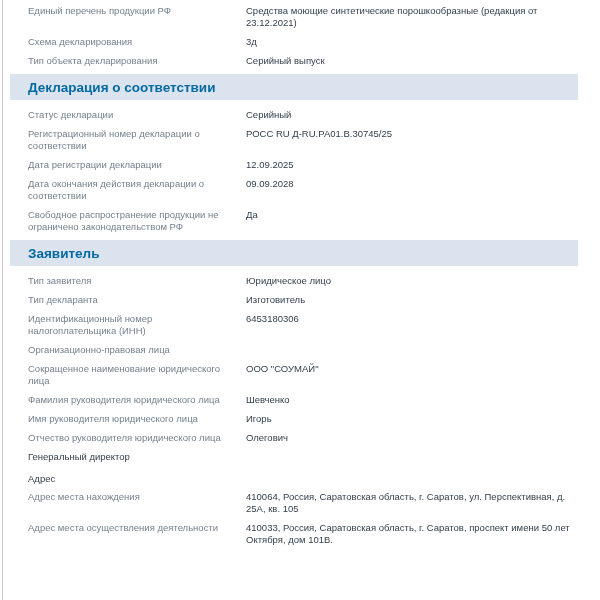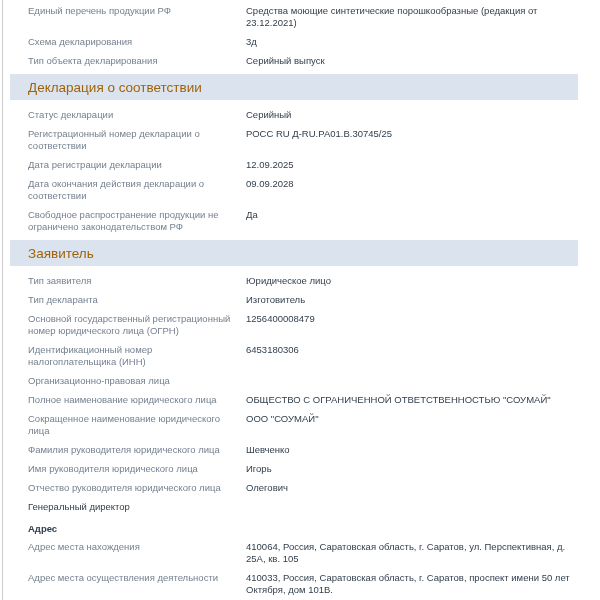--- a/index.html
+++ b/index.html
@@ -49,28 +49,28 @@
   .band {
     margin: 4px 0 5px 0;
     height: 26px;
     background: #dbe4ee;
     display: flex;
     align-items: center;
     padding-left: 18px;
   }
   .band .band-title {
     font-size: 13.5px;
-    font-weight: normal;
-    color: #a16207;
+    font-weight: bold;
+    color: #0369a1;
   }
   .subheading {
     margin: 7px 0 2px 18px;
     font-size: 9.5px;
     line-height: 12px;
-    font-weight: bold;
+    font-weight: normal;
     color: #33404e;
   }
 </style>
 </head>
 <body>
 
 <div class="page">
   <div class="left-line"></div>
 
   <div class="content">
@@ -119,33 +119,25 @@
 
     <div class="row">
       <div class="label">Тип заявителя</div>
       <div class="value">Юридическое лицо</div>
     </div>
     <div class="row">
       <div class="label">Тип декларанта</div>
       <div class="value">Изготовитель</div>
     </div>
     <div class="row">
-      <div class="label">Основной государственный регистрационный номер юридического лица (ОГРН)</div>
-      <div class="value">1256400008479</div>
-    </div>
-    <div class="row">
       <div class="label">Идентификационный номер налогоплательщика (ИНН)</div>
       <div class="value">6453180306</div>
     </div>
     <div class="row">
       <div class="label">Организационно-правовая лица</div>
-    </div>
-    <div class="row">
-      <div class="label">Полное наименование юридического лица</div>
-      <div class="value">ОБЩЕСТВО С ОГРАНИЧЕННОЙ ОТВЕТСТВЕННОСТЬЮ "СОУМАЙ"</div>
     </div>
     <div class="row">
       <div class="label">Сокращенное наименование юридического лица</div>
       <div class="value">ООО "СОУМАЙ"</div>
     </div>
     <div class="row">
       <div class="label">Фамилия руководителя юридического лица</div>
       <div class="value">Шевченко</div>
     </div>
     <div class="row">

